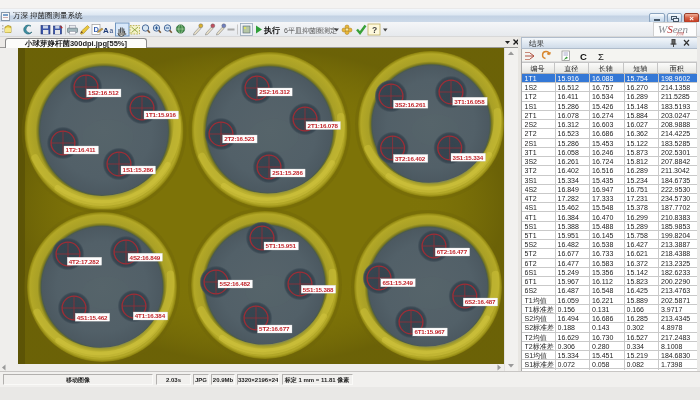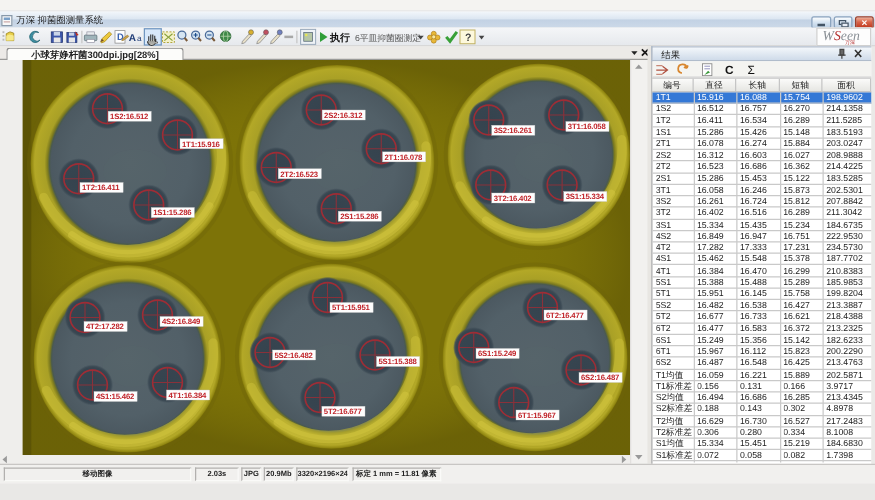--- a/index.html
+++ b/index.html
@@ -125,21 +125,21 @@
       <rect x="368" y="2" width="12" height="11" fill="#fdf8dc" stroke="#c0b060" stroke-width="0.8"></rect>
       <text x="372" y="11" font-size="8.5" font-weight="bold" fill="#444" font-family="Liberation Sans">?</text>
     </g>
     <path d="M383 6.5 l4.5 0 -2.25 3 z" fill="#444"></path>
   </svg>
 <div class="abs" style="left:653px;top:22px;width:44px;height:15px;background:#fdfdfd;border:1px solid #d0d0d0;overflow:hidden;">
     <span class="abs" style="left:4px;top:0px;font-family:'Liberation Serif',serif;font-style:italic;font-size:11px;color:#8a9096;">W<span style="color:#b43030;">S</span>een</span>
     <span class="abs" style="left:22px;top:8px;font-size:4px;color:#b43030;">万深</span>
   </div>
 <div class="abs" style="left:0;top:37px;width:521px;height:11px;background:#eceae7;border-bottom:1px solid #9a9a98;"></div>
-<div class="abs" style="left:5px;top:37.5px;width:142px;height:10.5px;background:#fcfcfa;border:1px solid #8a8a8a;border-bottom:none;border-radius:3px 3px 0 0;font-size:7.5px;font-weight:bold;color:#222;text-align:center;line-height:10px;">小球芽婙杆菌300dpi.jpg[28%]</div>
+<div class="abs" style="left:5px;top:37.5px;width:142px;height:10.5px;background:#fcfcfa;border:1px solid #8a8a8a;border-bottom:none;border-radius:3px 3px 0 0;font-size:7.5px;font-weight:bold;color:#222;text-align:center;line-height:10px;">小球芽婙杆菌300dpi.jpg[55%]</div>
 <svg class="abs" style="left:500px;top:37px;" width="21" height="11">
     <path d="M5 4 l5 0 -2.5 3 z" fill="#222"></path>
     <path d="M13.5 2.5 l5 5 m0 -5 l-5 5" stroke="#1a1a1a" stroke-width="1.4"></path>
   </svg>
 <div class="abs" style="left:0;top:48px;width:521px;height:323px;background:#efeeec;"></div>
 <div class="abs" style="left:504px;top:48px;width:14px;height:323px;background:#f2f1ef;border-left:1px solid #e2e0de;"></div>
 <svg class="abs" style="left:504px;top:48px;" width="14" height="323">
     <path d="M4 7 l6 0 -3 -3.5 z" fill="#999"></path>
     <path d="M4 316 l6 0 -3 3.5 z" fill="#999"></path>
   </svg>

